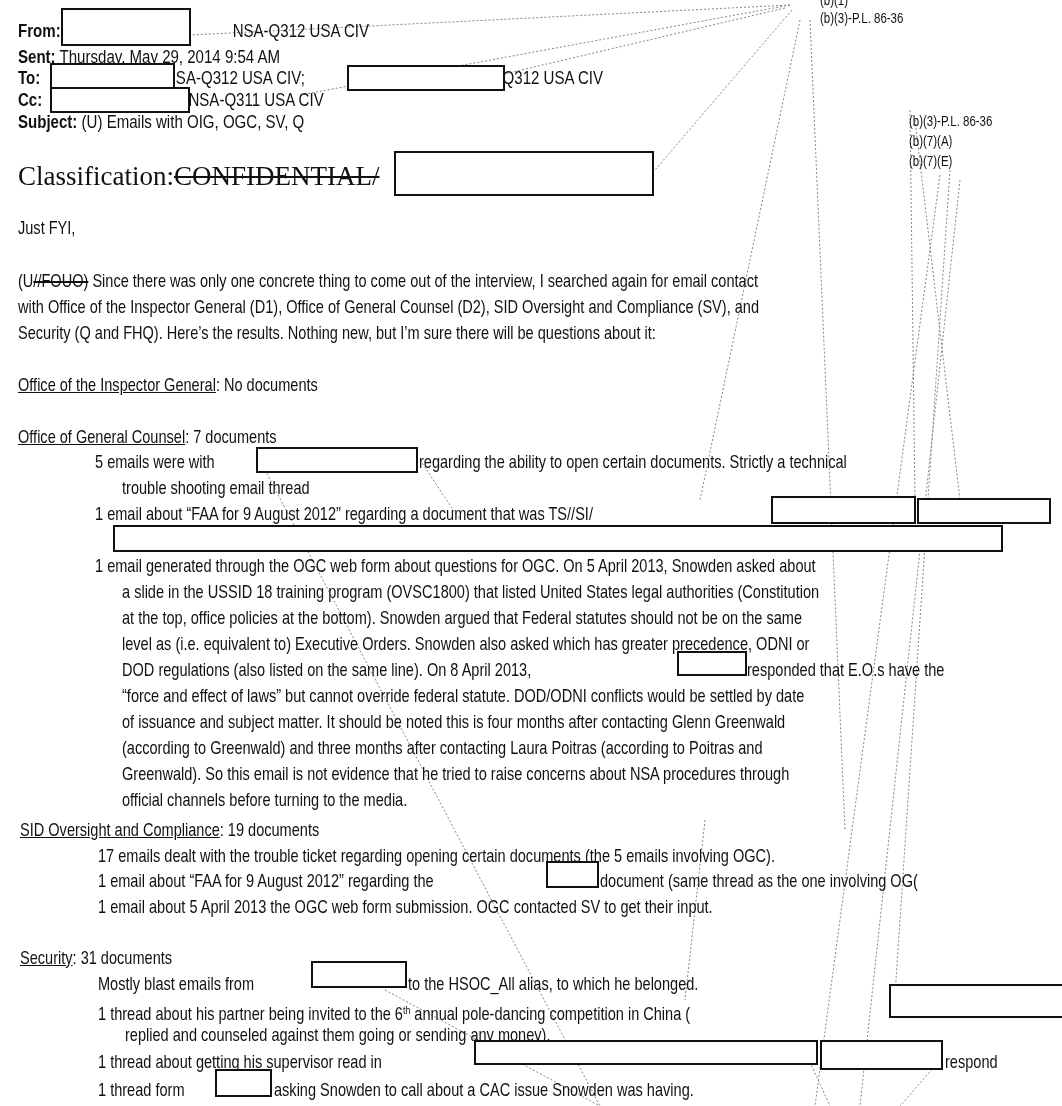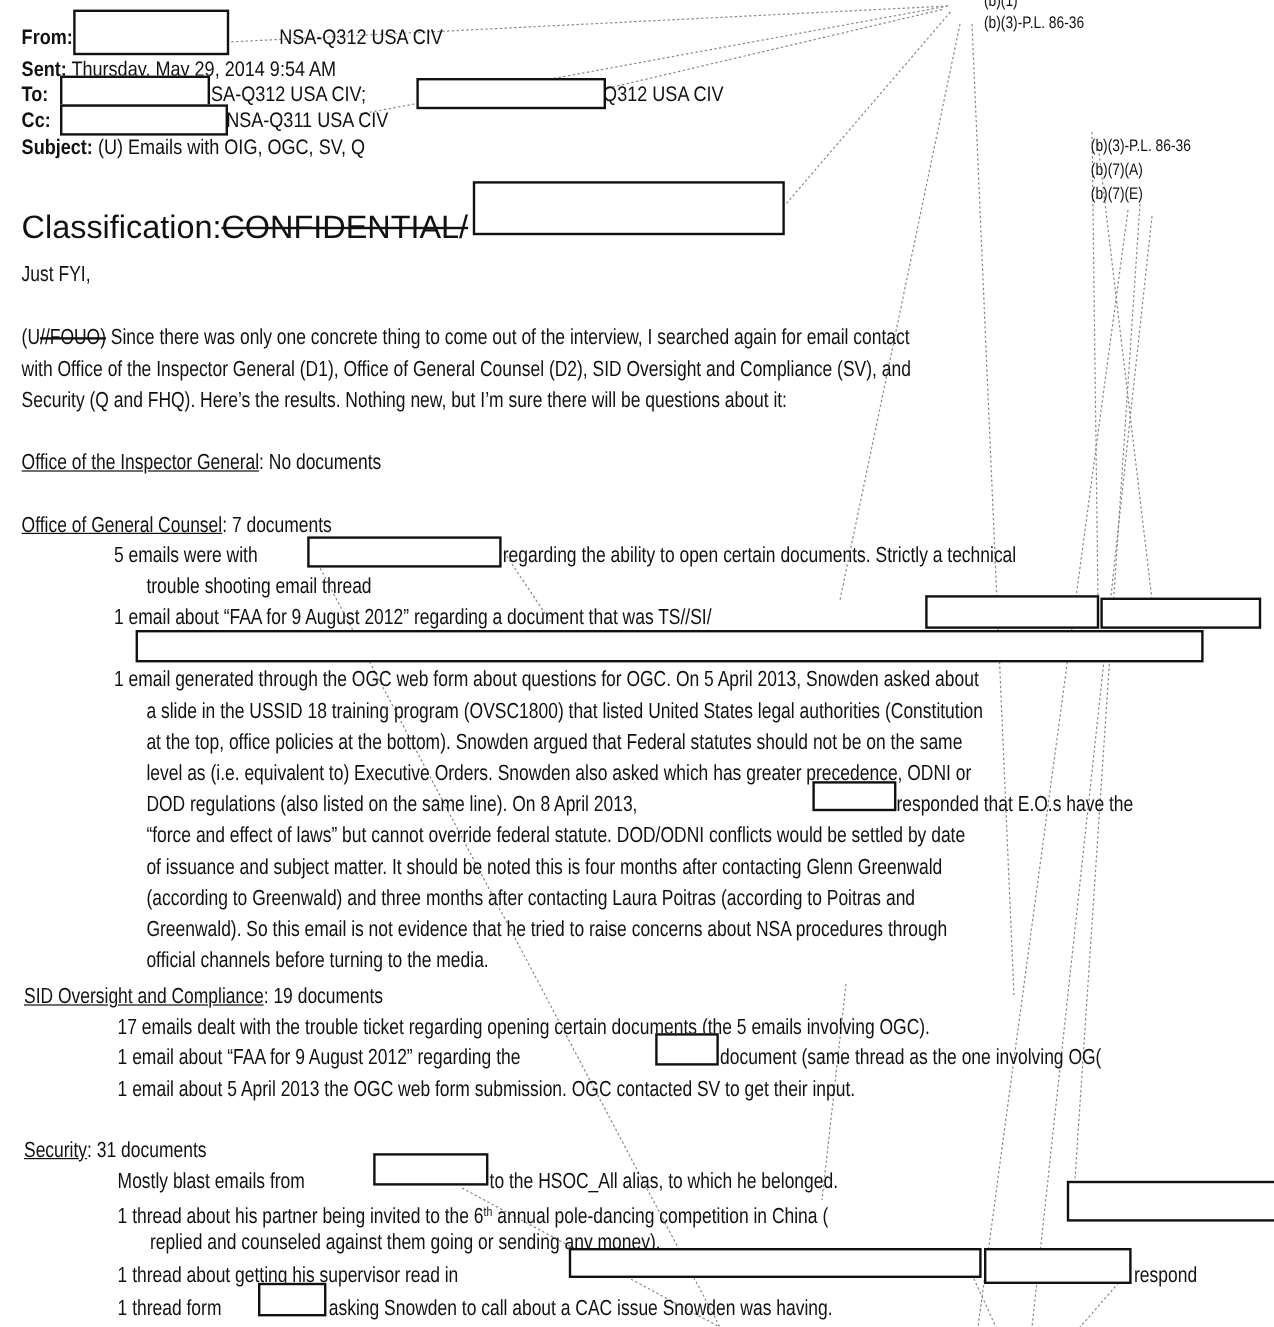--- a/index.html
+++ b/index.html
@@ -11,21 +11,21 @@
   .hdr { position: absolute; left: 18px; font-size: 17.5px; line-height: 18px; white-space: nowrap;
          font-family: "Liberation Sans", sans-serif; transform: scaleX(0.86); transform-origin: left center; }
   .hdr b { font-weight: bold; }
 
   .redact { position: absolute; border: 2.5px solid #111; background: #fff; }
 
   .exempt { position: absolute; font-size: 14px; line-height: 18px; font-family: "Liberation Sans", sans-serif;
             transform: scaleX(0.82); transform-origin: left top; white-space: nowrap; color: #111; }
 
   .classif { position: absolute; left: 18px; top: 160px; font-size: 27px; line-height: 32px; white-space: nowrap;
-             font-family: Liberation Sans, sans-serif; margin-top: 13px; }
+             font-family: Liberation Serif, serif; }
   .strike { text-decoration: line-through; text-decoration-thickness: 2px; }
 
   .t { position: absolute; font-size: 18.2px; line-height: 20px; white-space: nowrap;
        font-family: "Liberation Sans", sans-serif; transform: scaleX(0.8); transform-origin: left center; color: #111; }
   .u { text-decoration: underline; }
   sup { font-size: 11px; vertical-align: 6px; }
 </style>
 </head>
 <body>
 

